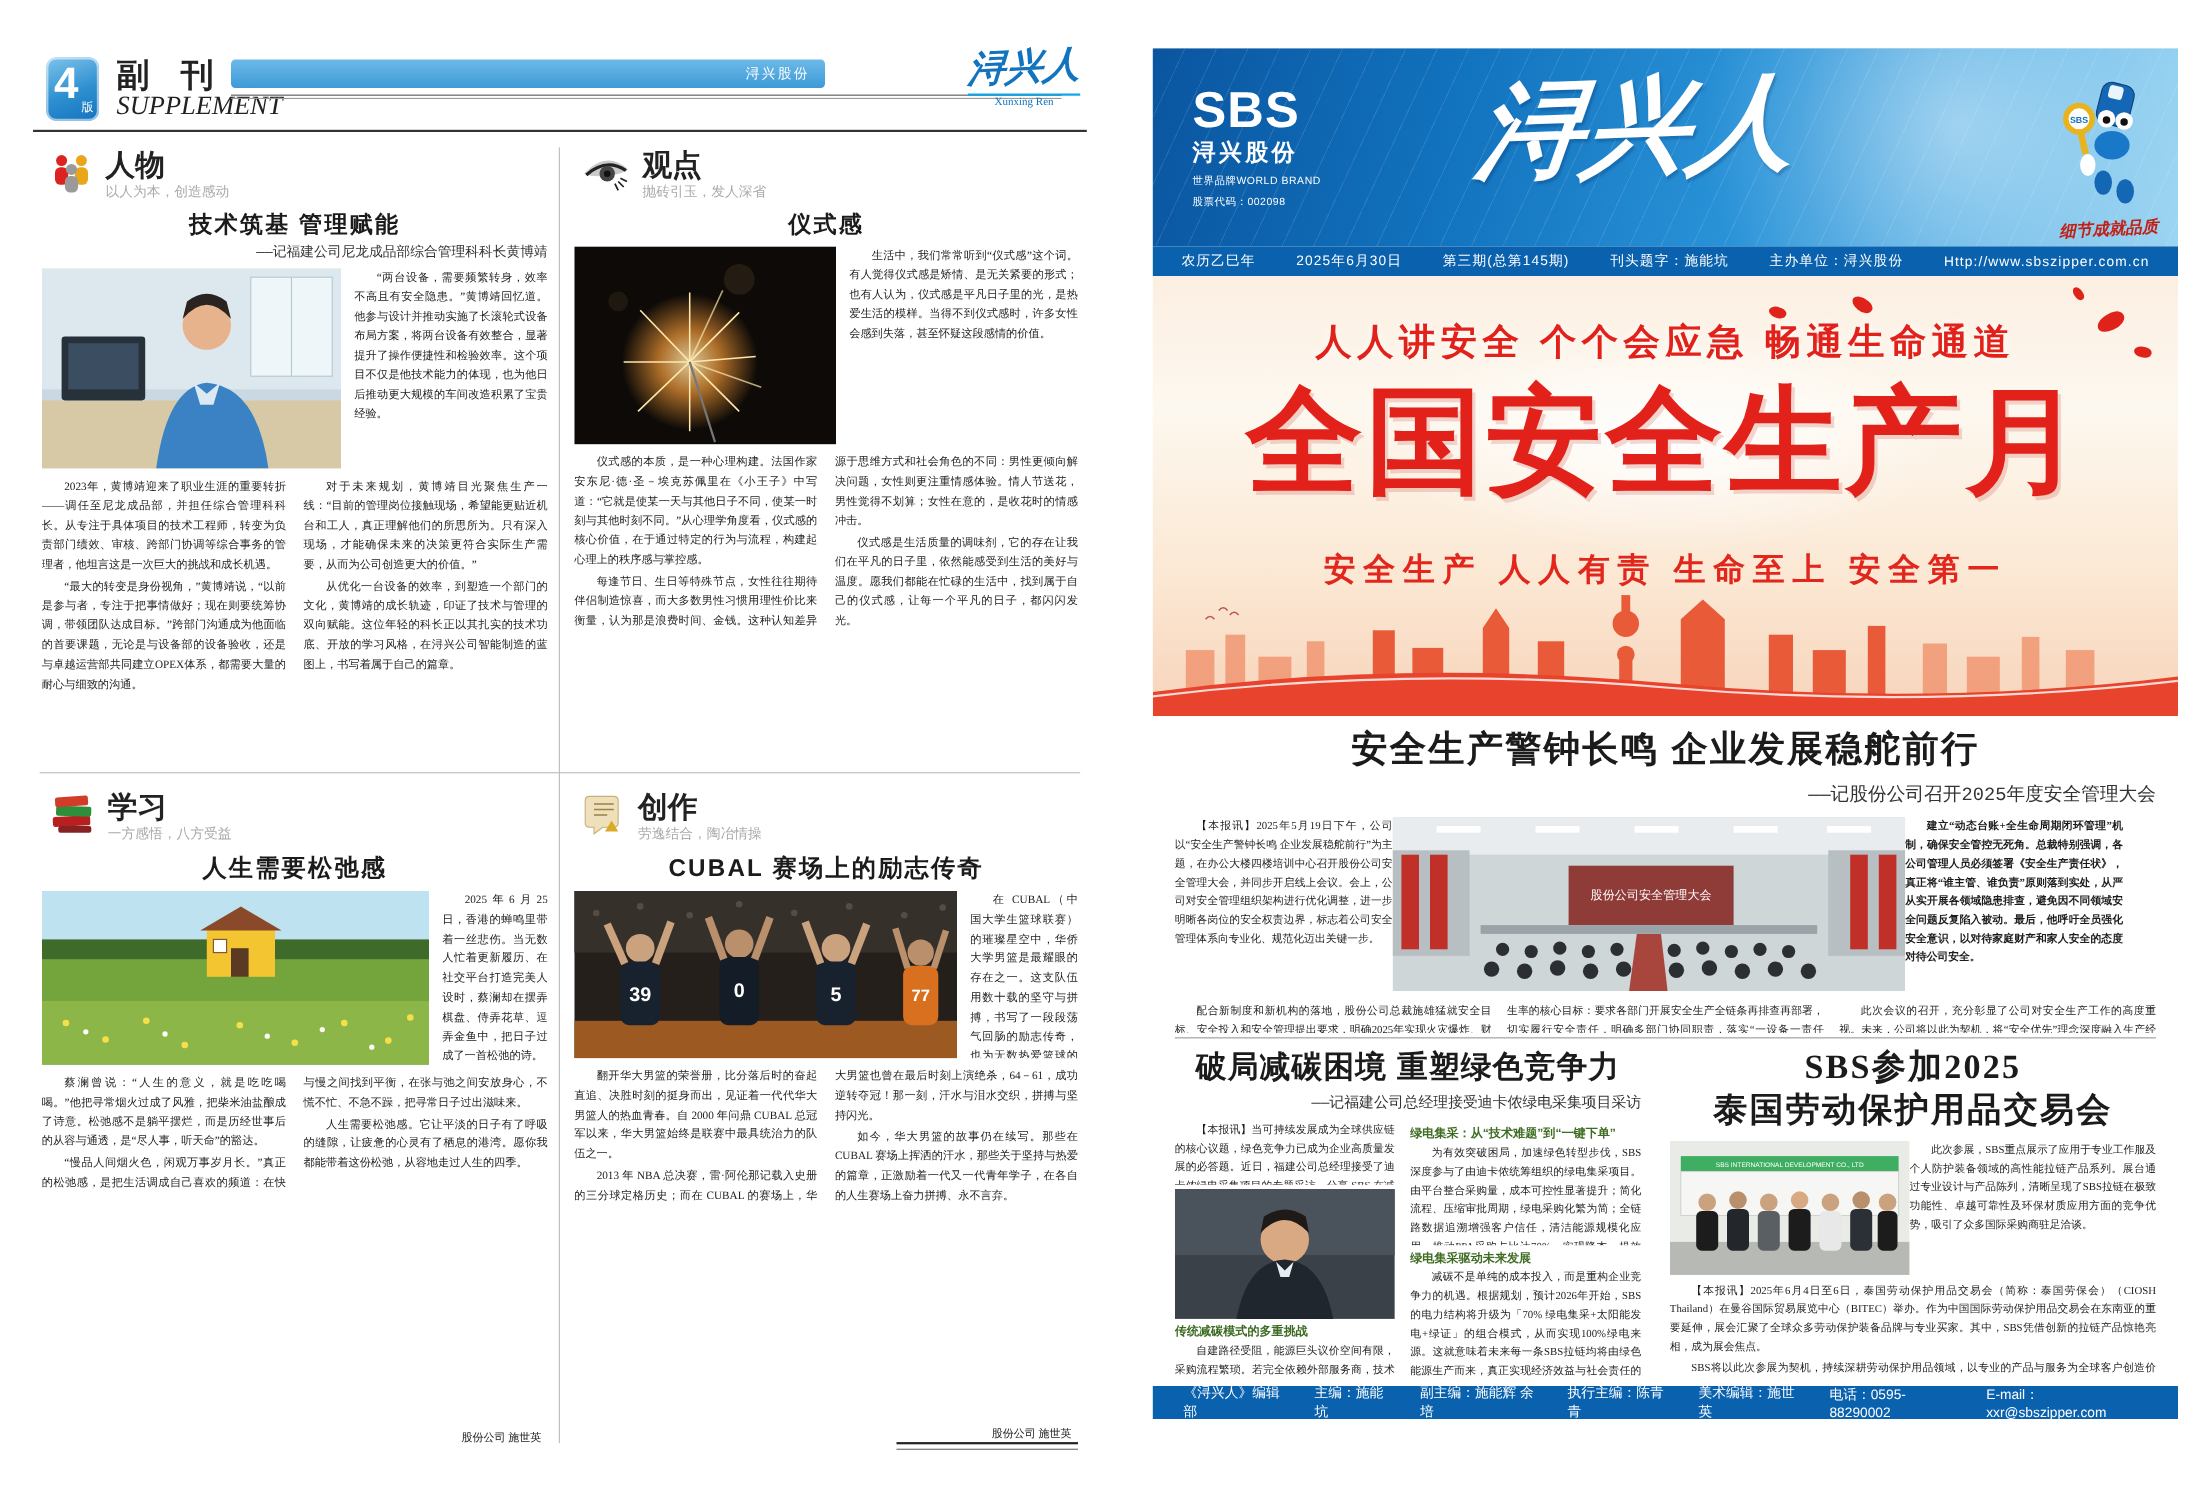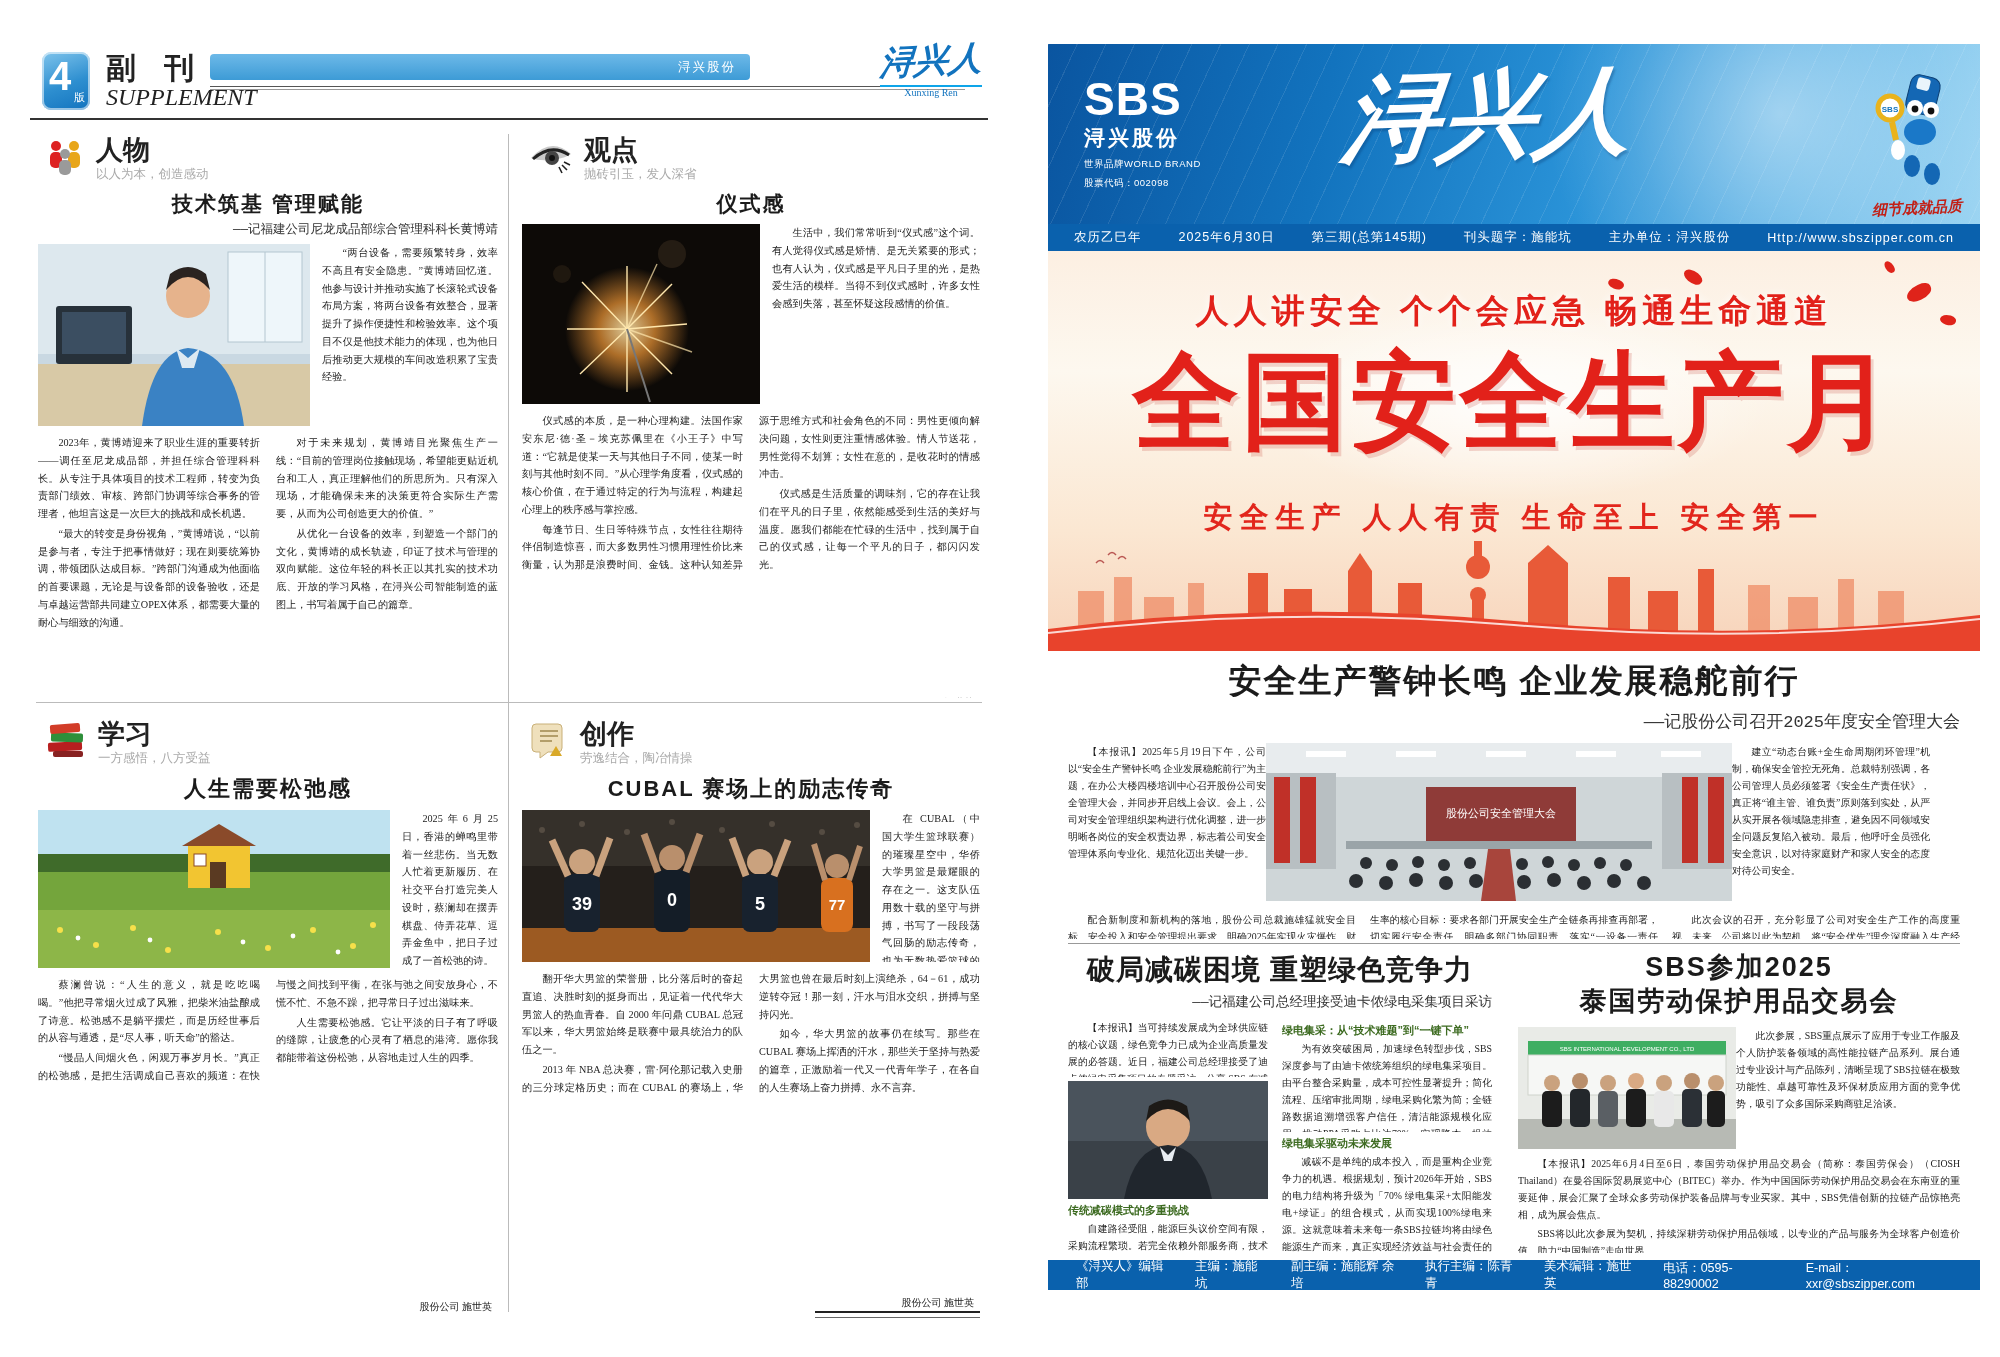--- a/index.html
+++ b/index.html
@@ -461,21 +461,21 @@
               <circle cx="180" cy="140" r="7"></circle>
               <circle cx="210" cy="138" r="7"></circle>
               <circle cx="258" cy="139" r="7"></circle>
               <circle cx="288" cy="137" r="7"></circle>
               <circle cx="318" cy="140" r="7"></circle>
               <circle cx="348" cy="138" r="7"></circle>
               <circle cx="378" cy="140" r="7"></circle>
           </g>
           <polygon points="215,158 250,158 244,106 222,106" fill="#a8453c"></polygon>
         </svg>
-        <div class="body-txt" style="width:198px;height:160px;font-size:9.8px;">
+        <div class="body-txt" style="width:198px;height:160px;font-size:9.8px;font-weight:bold;">
           <p>建立“动态台账+全生命周期闭环管理”机制，确保安全管控无死角。总裁特别强调，各公司管理人员必须签署《安全生产责任状》，真正将“谁主管、谁负责”原则落到实处，从严从实开展各领域隐患排查，避免因不同领域安全问题反复陷入被动。最后，他呼吁全员强化安全意识，以对待家庭财产和家人安全的态度对待公司安全。</p>
         </div>
       </div>
       <div class="body-txt" style="column-count:3;column-gap:14px;height:62px;margin-top:8px;font-size:9.8px;">
         <p>配合新制度和新机构的落地，股份公司总裁施雄猛就安全目标、安全投入和安全管理提出要求，明确2025年实现火灾爆炸、财产安全、食物中毒等七大事故“零发生”、降低员工人身安全事故发生率的核心目标：要求各部门开展安全生产全链条再排查再部署，切实履行安全责任，明确多部门协同职责，落实“一设备一责任人”制度，加大安全投入，完善设备设施配置。</p>
         <p>此次会议的召开，充分彰显了公司对安全生产工作的高度重视。未来，公司将以此为契机，将“安全优先”理念深度融入生产经营各环节，严格落实各项安全管理措施，筑牢安全生产防线，推动安全与发展的双向赋能，协同共进。</p>
       </div>
 
     </div>
 
@@ -512,21 +512,21 @@
             <div class="green-sub">绿电集采驱动未来发展</div>
             <div class="body-txt" style="height:112px;font-size:9.8px;">
               <p>减碳不是单纯的成本投入，而是重构企业竞争力的机遇。根据规划，预计2026年开始，SBS的电力结构将升级为「70% 绿电集采+太阳能发电+绿证」的组合模式，从而实现100%绿电来源。这就意味着未来每一条SBS拉链均将由绿色能源生产而来，真正实现经济效益与社会责任的双赢。我们期待，绿电集采项目成为我们与众多客户的“绿色共赢纽带”，共筑可持续商业生态，让绿色竞争力成为企业发展的核心驱动力。</p>
             </div>
 
           </div>
         </div>
       </div>
 
       <div style="flex:1;overflow:hidden;">
-        <div class="art-title" style="font-size:27px;line-height:1.25;">
+        <div class="art-title" style="font-size:31px;line-height:1.25;font-family:Liberation Serif, serif;">
           <div>SBS参加2025</div>
           <div>泰国劳动保护用品交易会</div>
         </div>
         <div style="display:flex;gap:0;margin-top:8px;">
           <svg class="photo" width="218" height="122" viewBox="0 0 218 122">
             <rect width="218" height="122" fill="#e9ebe7"></rect>
             <rect x="0" y="92" width="218" height="30" fill="#b7bab4"></rect>
             <rect x="10" y="14" width="198" height="14" fill="#3fae62"></rect>
             <text x="109" y="24" font-size="6" fill="#fff" text-anchor="middle">SBS INTERNATIONAL DEVELOPMENT CO., LTD</text>
             <rect x="10" y="28" width="198" height="40" fill="#f6f7f5" stroke="#cfd3cc"></rect>

